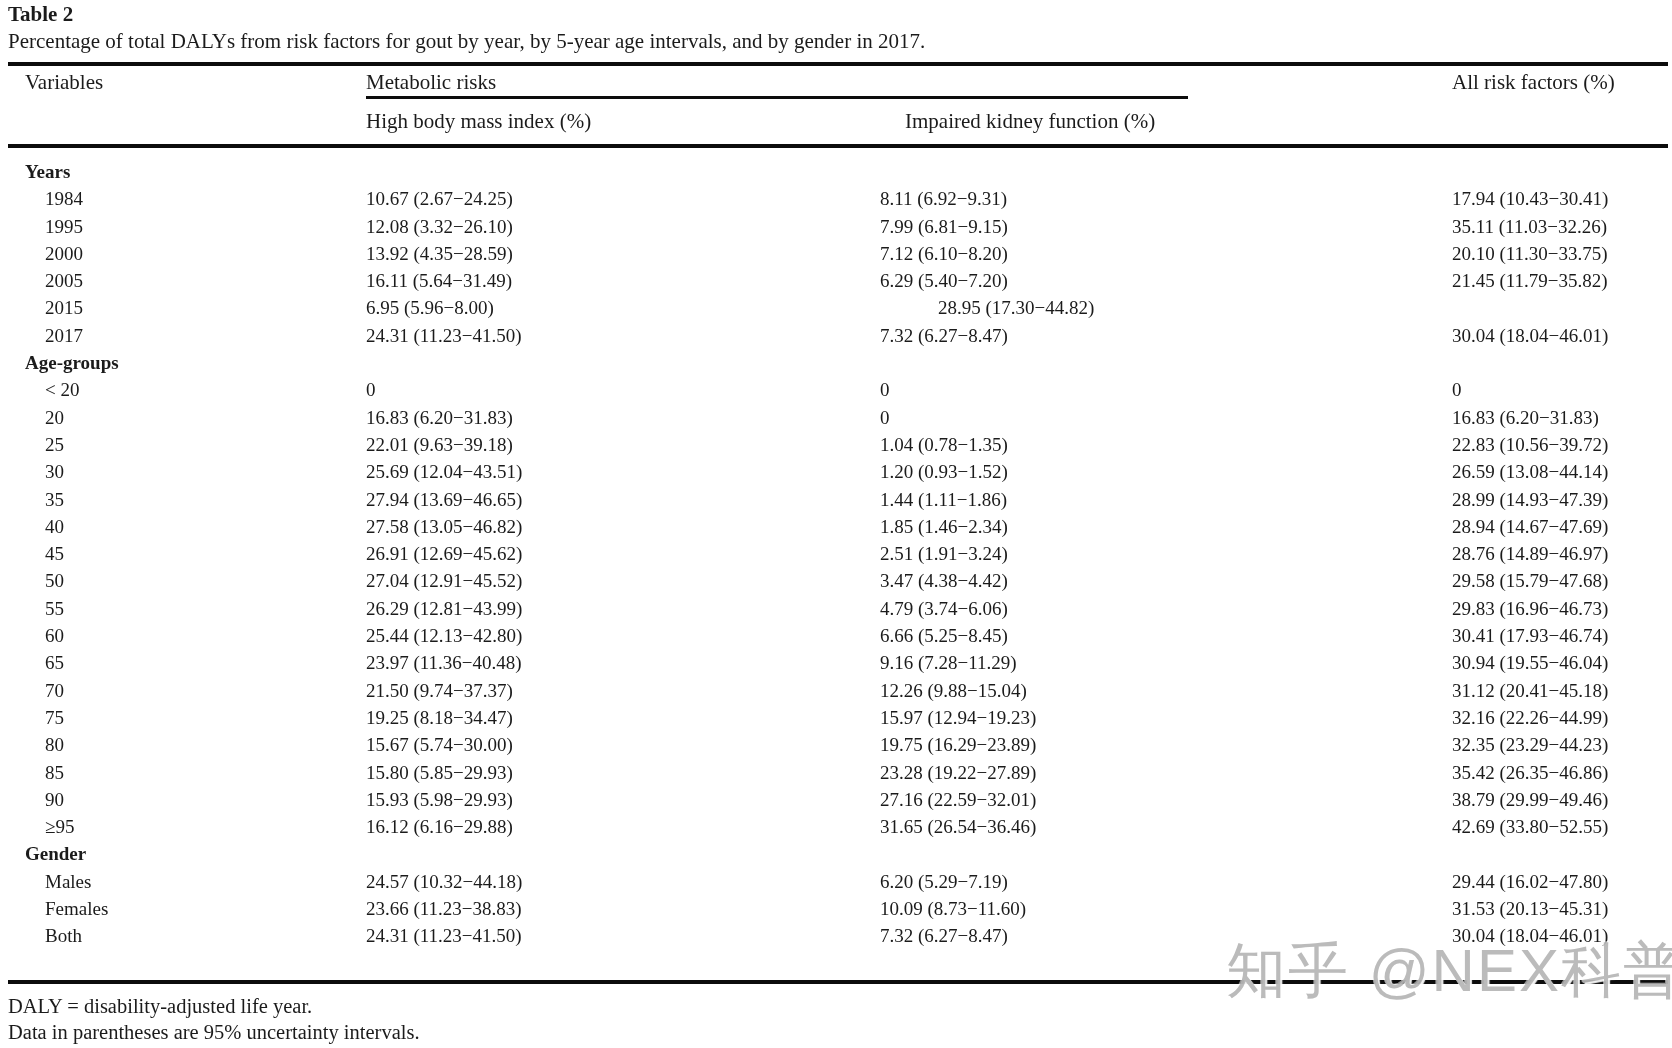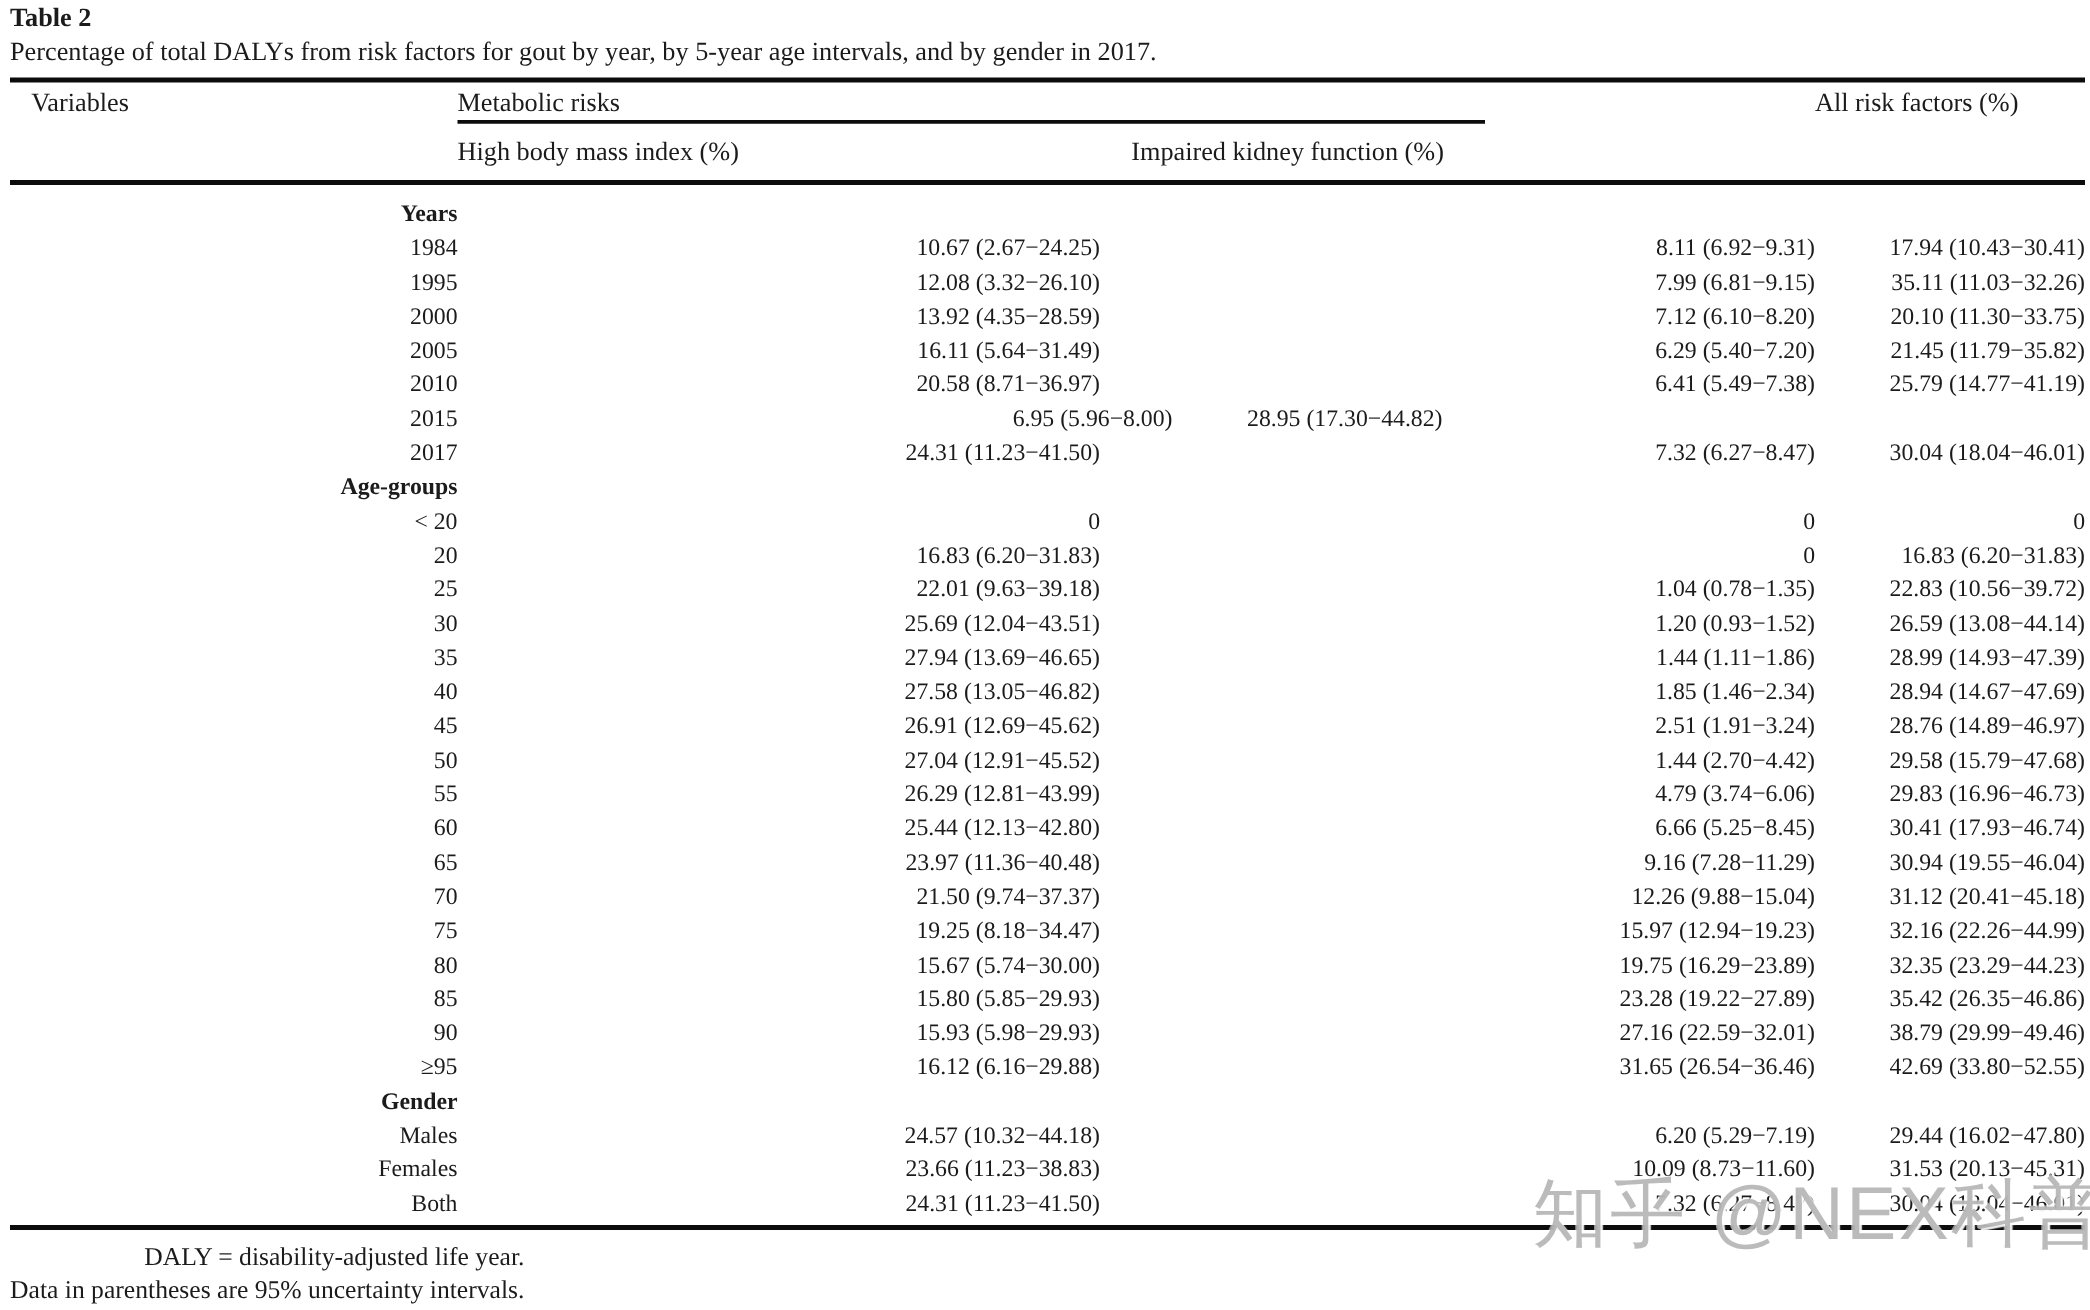--- a/index.html
+++ b/index.html
@@ -3,21 +3,20 @@
 <meta charset="utf-8">
 <style>
   html,body { margin:0; padding:0; }
   .page {
     position:relative;
     width:1672px; height:1048px;
     background:#ffffff;
     color:#1b1b1b;
     font-family:"Liberation Serif", serif;
     overflow:hidden;
-    text-align:right;
   }
   .doc-title {
     position:absolute; left:8px; top:2px;
     font-size:21px; font-weight:bold; white-space:nowrap;
   }
   .doc-caption {
     position:absolute; left:8px; top:29px;
     font-size:21px; white-space:nowrap;
   }
   .rule { position:absolute; background:#0c0c0c; }
@@ -98,26 +97,20 @@
         <div class="cell c2">7.12 (6.10−8.20)</div>
         <div class="cell c3">20.10 (11.30−33.75)</div>
       </div>
       <div class="trow">
         <div class="cell c0">2005</div>
         <div class="cell c1">16.11 (5.64−31.49)</div>
         <div class="cell c2">6.29 (5.40−7.20)</div>
         <div class="cell c3">21.45 (11.79−35.82)</div>
       </div>
       <div class="trow">
-        <div class="cell c0">2010</div>
-        <div class="cell c1">20.58 (8.71−36.97)</div>
-        <div class="cell c2">6.41 (5.49−7.38)</div>
-        <div class="cell c3">25.79 (14.77−41.19)</div>
-      </div>
-      <div class="trow">
         <div class="cell c0">2015</div>
         <div class="cell c2">6.95 (5.96−8.00)</div>
         <div class="cell c3">28.95 (17.30−44.82)</div>
       </div>
       <div class="trow">
         <div class="cell c0">2017</div>
         <div class="cell c1">24.31 (11.23−41.50)</div>
         <div class="cell c2">7.32 (6.27−8.47)</div>
         <div class="cell c3">30.04 (18.04−46.01)</div>
       </div>
@@ -165,21 +158,21 @@
       </div>
       <div class="trow">
         <div class="cell c0">45</div>
         <div class="cell c1">26.91 (12.69−45.62)</div>
         <div class="cell c2">2.51 (1.91−3.24)</div>
         <div class="cell c3">28.76 (14.89−46.97)</div>
       </div>
       <div class="trow">
         <div class="cell c0">50</div>
         <div class="cell c1">27.04 (12.91−45.52)</div>
-        <div class="cell c2">1.44 (2.70−4.42)</div>
+        <div class="cell c2">3.47 (4.38−4.42)</div>
         <div class="cell c3">29.58 (15.79−47.68)</div>
       </div>
       <div class="trow">
         <div class="cell c0">55</div>
         <div class="cell c1">26.29 (12.81−43.99)</div>
         <div class="cell c2">4.79 (3.74−6.06)</div>
         <div class="cell c3">29.83 (16.96−46.73)</div>
       </div>
       <div class="trow">
         <div class="cell c0">60</div>

